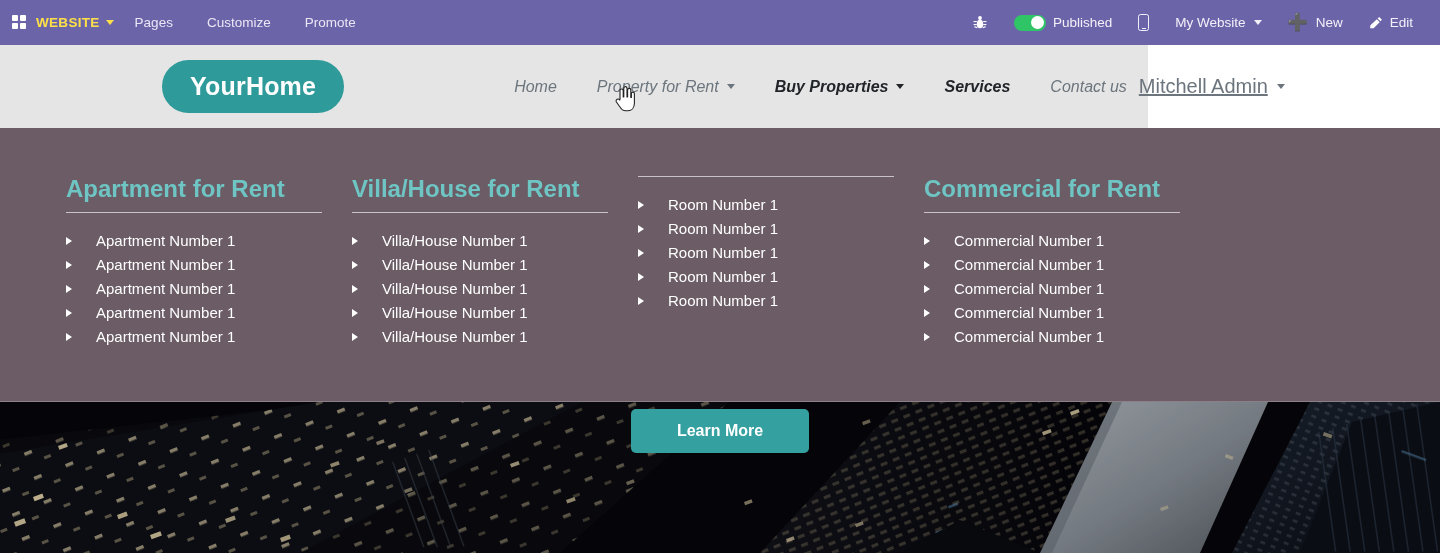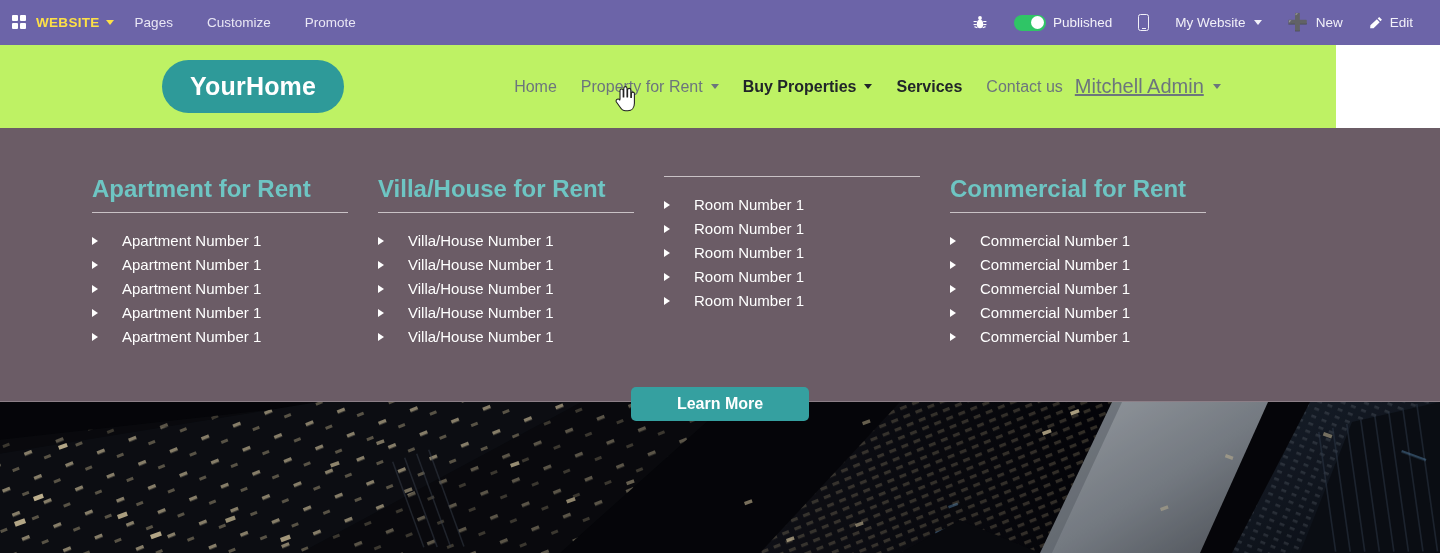--- a/index.html
+++ b/index.html
@@ -72,38 +72,39 @@
     border-right: 4px solid transparent;
     border-top: 5px solid currentColor;
     margin-left: 1px;
   }
   .plus-ic { font-size: 17px; line-height: 1; font-weight: 400; }
   .pencil-ic { width: 14px; height: 14px; display:block; }
 
   
   .site-header {
     position: absolute; top: 45px; left: 0;
-    width: 1336px; height: 83px;
-    background: #bef264;
+    width: 1148px; height: 83px;
+    background: #e5e5e5;
     display: flex; align-items: center;
   }
   .logo-pill {
     margin-left: 162px;
     background: #2e9a99;
     color: #ffffff;
     font-size: 25px; font-weight: bold;
     padding: 14px 28px;
     border-radius: 30px;
     letter-spacing: .2px;
     line-height: 1;
   }
   .site-nav {
     margin-left: 158px;
     display: flex; align-items: center;
-    gap: 0;
+    gap: 16px;
+    font-style: italic;
   }
   .nav-link {
     font-size: 16px;
     padding: 0 12px;
     color: #6c757d;
     white-space: nowrap;
     display: flex; align-items: center; gap: 7px;
     position: relative;
   }
   .nav-link.active { color: #212529; font-weight: bold; }
@@ -124,21 +125,21 @@
   
   .mega {
     position: absolute; top: 128px; left: 0;
     width: 1440px; height: 274px;
     background: #6b5c66;
     border-bottom: 1px solid #8c7f87;
   }
   .mega-inner {
     display: flex;
     padding-top: 48px;
-    padding-left: 92px;
+    padding-left: 66px;
   }
   .mega-col { width: 286px; }
   .mega-col h3 {
     font-size: 24px;
     font-weight: bold;
     color: #6ec5c3;
     line-height: 1.1;
     margin-bottom: 10px;
     white-space: nowrap;
   }
@@ -157,22 +158,22 @@
     display: inline-block;
     border-top: 4.5px solid transparent;
     border-bottom: 4.5px solid transparent;
     border-left: 6px solid #ffffff;
     flex: none;
   }
 
   
   .learn-more {
     position: absolute;
-    left: 631px; top: 387px;
-    width: 178px; height: 34px;
+    left: 631px; top: 409px;
+    width: 178px; height: 44px;
     background: #35a0a0;
     color: #ffffff;
     font-size: 16px; font-weight: bold;
     border: none; border-radius: 5px;
     cursor: pointer;
     z-index: 40;
     font-family: "Liberation Sans", sans-serif;
   }
 
   

